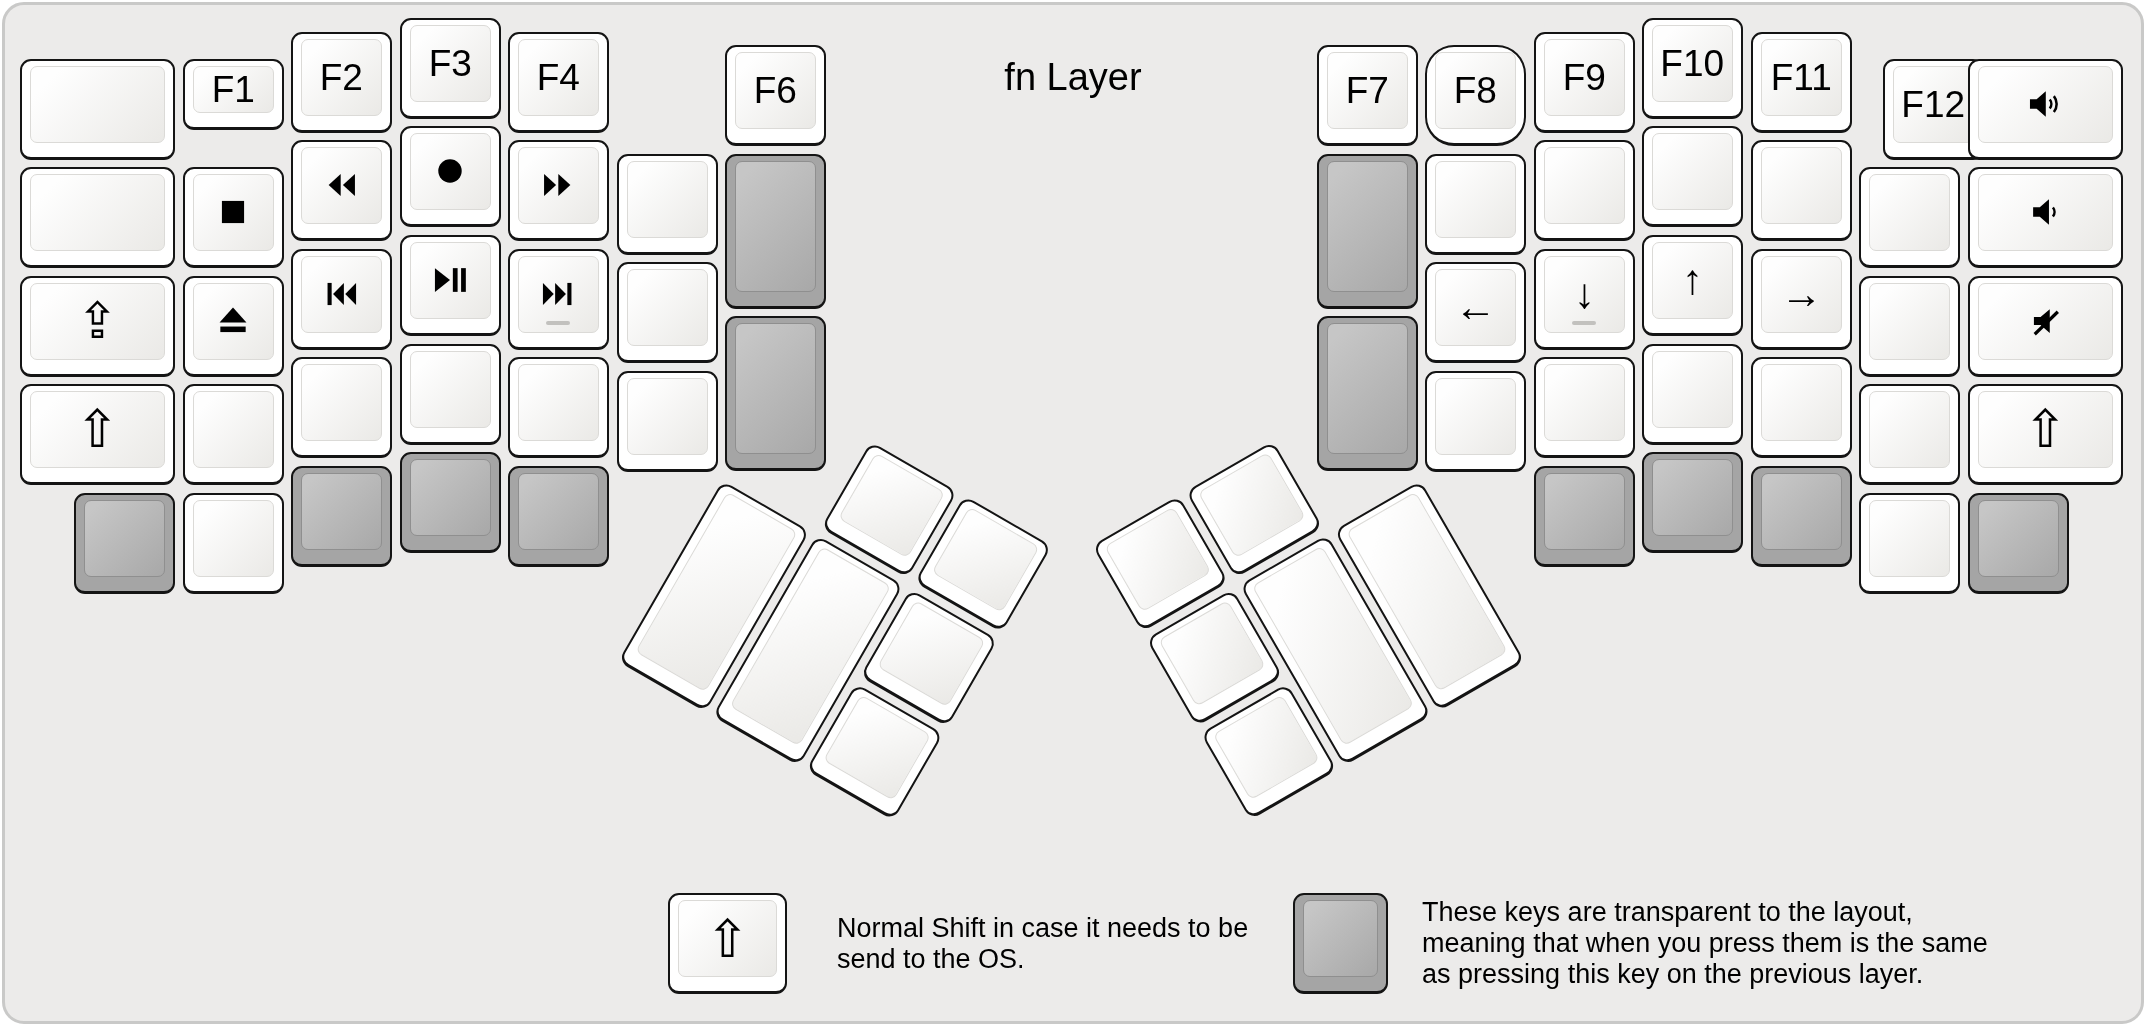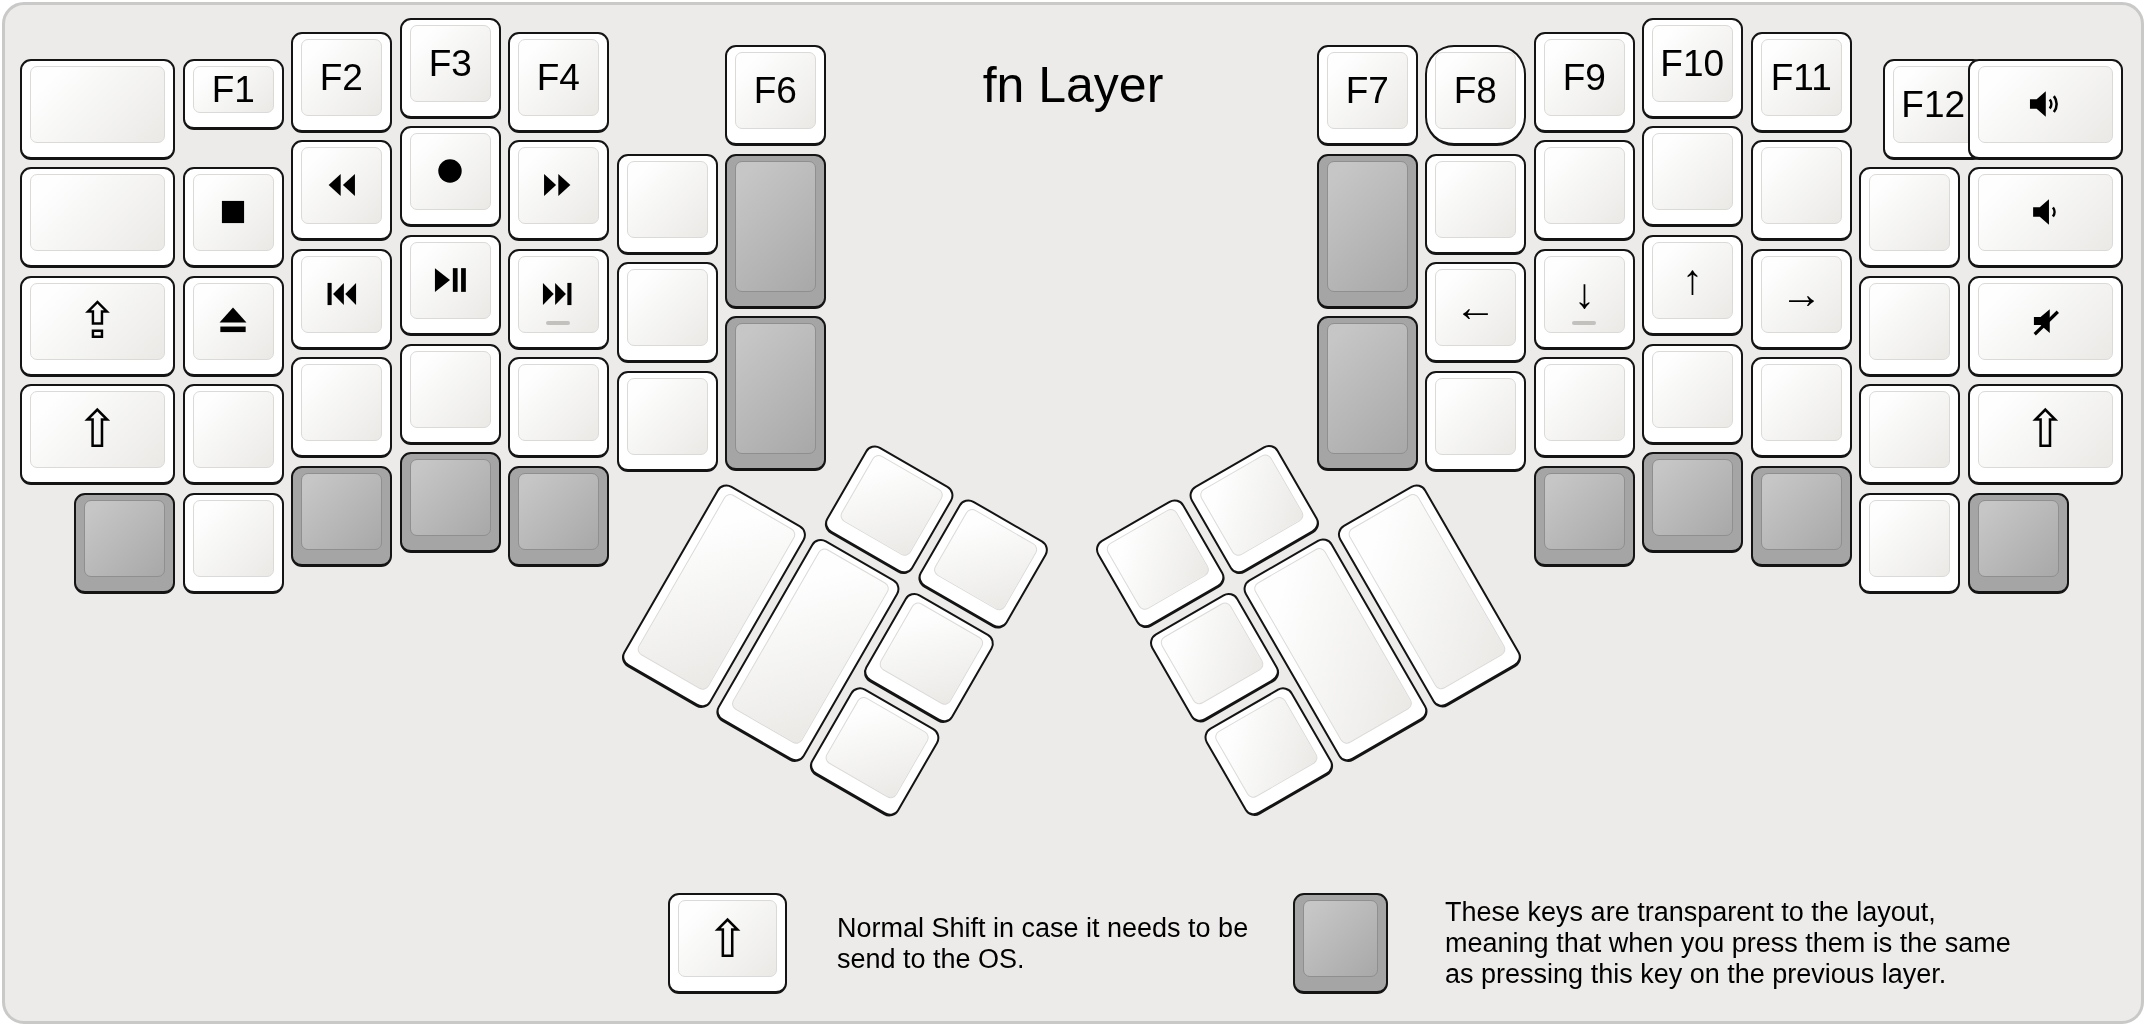--- a/index.html
+++ b/index.html
@@ -14,21 +14,21 @@
        border:1px solid #dbdad7;background:linear-gradient(135deg,#fefefe 15%,#eae9e6 100%);
        display:flex;align-items:center;justify-content:center;overflow:visible;}
   .key.grey{background:#a5a5a5;}
   .key.grey .cap{border-color:#8f8f8f;background:linear-gradient(135deg,#c6c6c6 10%,#a8a8a8 100%);}
   .flabel{font-size:37px;line-height:1;color:#000;}
   .glyph{color:#000;line-height:1;}
   .homing{position:absolute;left:50%;bottom:7px;width:24px;height:4px;margin-left:-12px;
           background:#c2c1be;border-radius:2px;}
   .cluster{position:absolute;width:0;height:0;transform-origin:0 0;}
   .title{position:absolute;left:823px;top:56px;width:500px;text-align:center;
-         font-size:50px;color:#000;}
+         font-size:38px;color:#000;}
   .legend-item{position:absolute;height:101px;display:flex;align-items:center;}
   .legend-keybox{position:relative;flex:0 0 auto;}
   .legend-text{font-size:27px;line-height:31px;color:#000;}
   svg.micon{display:block;}
 </style>
 </head>
 <body>
 
 <div id="stage">
   <div class="frame"></div>
@@ -363,21 +363,21 @@
   <div class="legend-item" style="left:668px;top:893px;">
     <div class="legend-keybox" id="legend-key-1" style="width: 118.945px; height: 100.5px;">
         <div class="key" style="left: 0px; top: 0px; width: 118.945px; height: 100.5px;">
           <div class="cap">
             <span class="glyph" style="font-size: 52px;">⇧</span>
           </div>
         </div>
       </div>
     <div class="legend-text" style="margin-left:50px;width:420px;">Normal Shift in case it needs to be send to the OS.</div>
   </div>
-  <div class="legend-item" style="left:1293px;top:893px;gap:23px;">
+  <div class="legend-item" style="left:1293px;top:893px;">
     <div class="legend-keybox" id="legend-key-2" style="width: 95.075px; height: 100.5px;">
         <div class="key grey" style="left: 0px; top: 0px; width: 95.075px; height: 100.5px;">
           <div class="cap"></div>
         </div>
       </div>
     <div class="legend-text" style="margin-left:34px;width:600px;">These keys are transparent to the layout, meaning that when you press them is the same as pressing this key on the previous layer.</div>
   </div>
 </div>
 
 </body></html>

